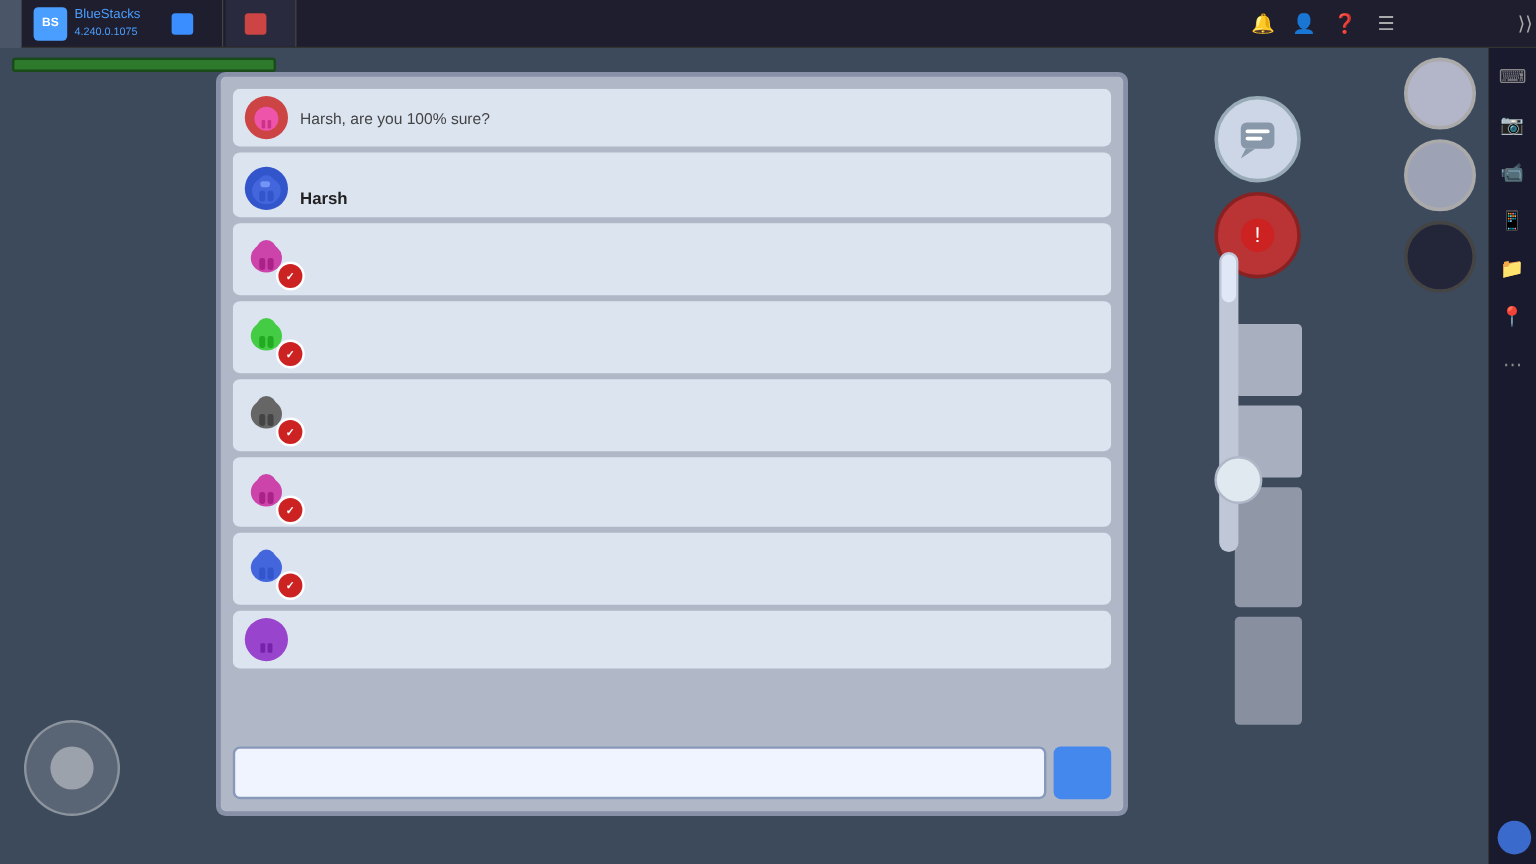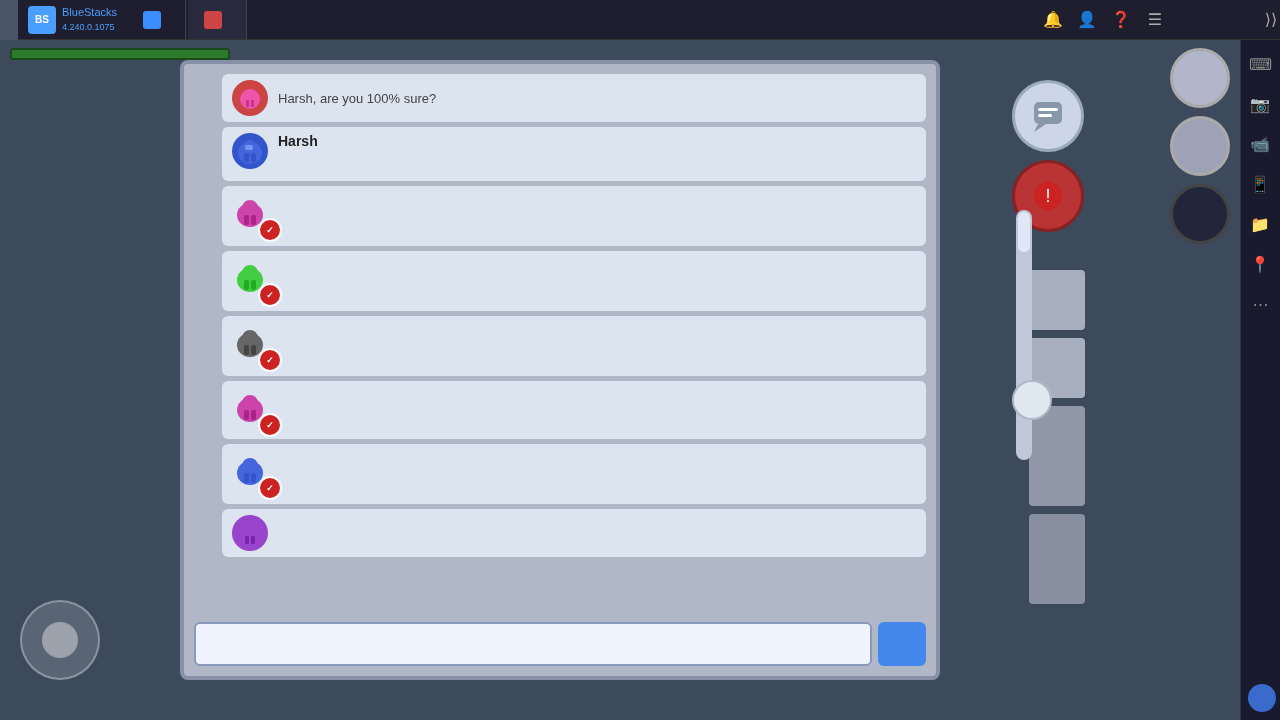--- a/index.html
+++ b/index.html
@@ -289,27 +289,26 @@
       padding: 10px;
       gap: 6px;
     }
 
     .chat-scroll-area {
       flex: 1;
       overflow: hidden;
       display: flex;
       flex-direction: column;
       gap: 5px;
-      margin-left: 28px;
     }
 
     
     .chat-message {
       display: flex;
-      align-items: flex-start;
+      align-items: flex-end;
       background: #dce4f0;
       border-radius: 6px;
       padding: 6px 10px;
       gap: 10px;
       min-height: 54px;
     }
 
     .chat-message.truncated {
       min-height: 36px;
       align-items: center;

